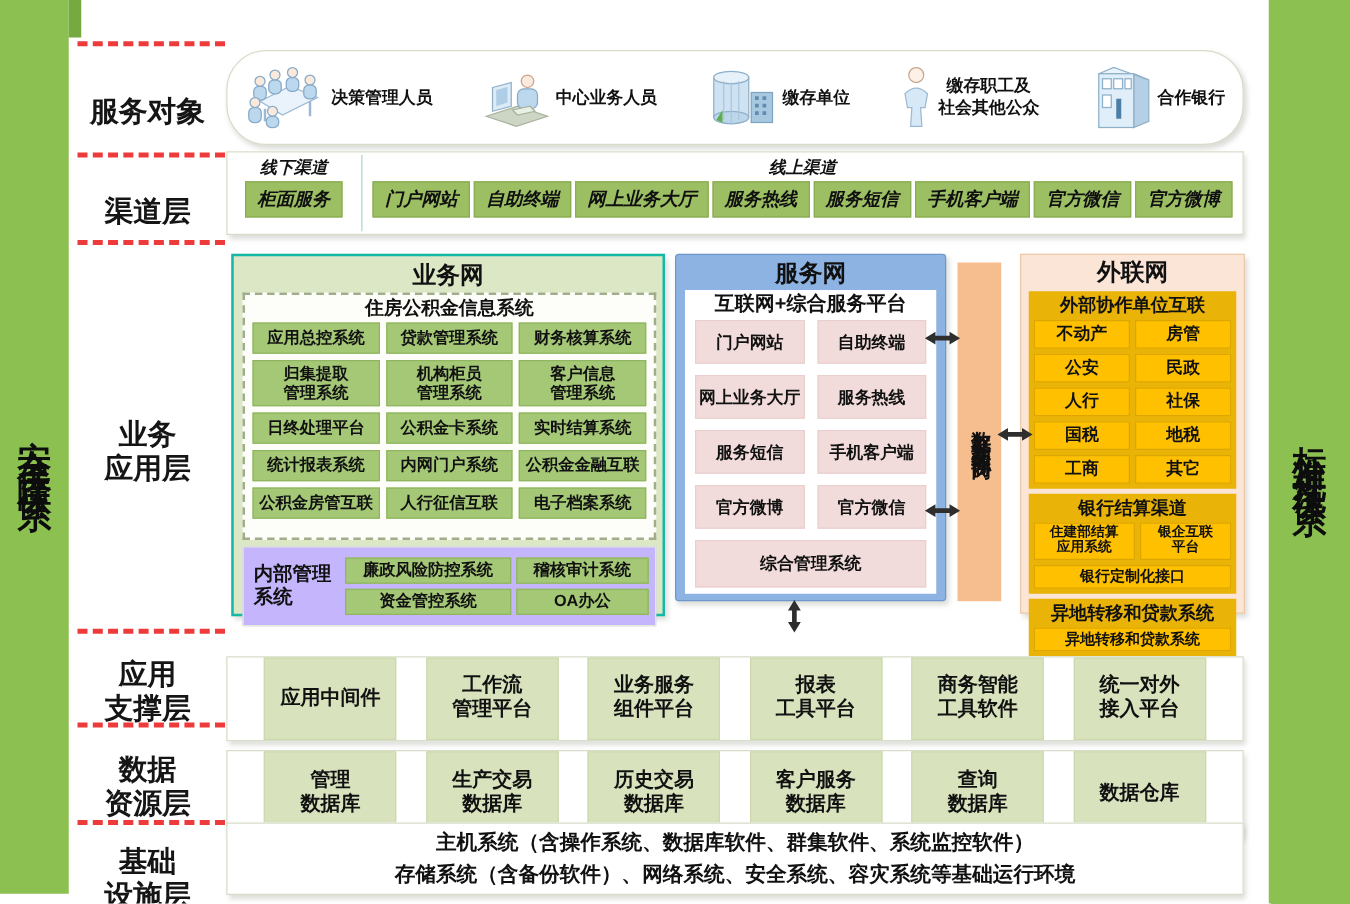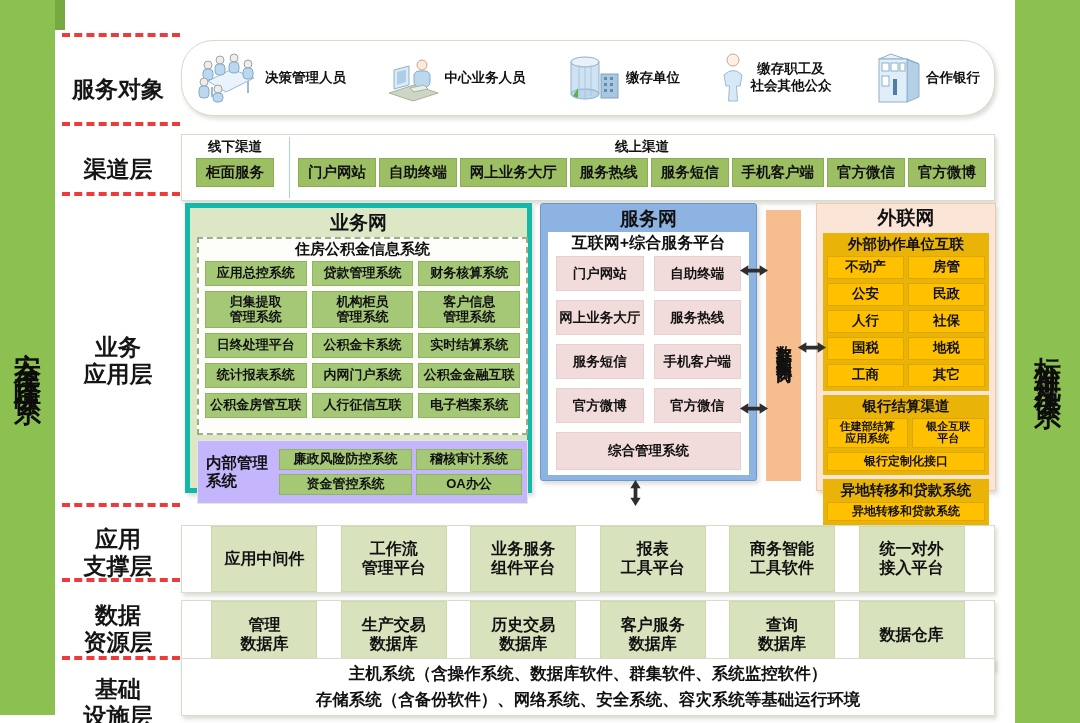--- a/index.html
+++ b/index.html
@@ -34,21 +34,21 @@
   .ch-divider{position:absolute;left:107px;top:2px;bottom:2px;width:0;border-left:1px solid #abd9c6;}
   .ch-online{position:absolute;left:108px;top:0;right:0;height:100%;}
   .ch-title{font-weight:700;font-size:13.5px;margin-top:3px;text-align:center;}
   .gbox{background:#9CBF63;border:1px solid #8aac52;font-weight:700;font-size:14.5px;color:#101010;
         padding:4px 9px;box-sizing:border-box;display:flex;align-items:center;justify-content:center;}
   .ch-boxes{display:flex;justify-content:space-between;align-items:center;padding:2px 8px 0 8px;}
   .ch-offline .gbox{margin-top:2px;}
 
   
   .bizwrap{position:absolute;left:185px;top:203px;width:347px;height:290px;background:#DCE7C6;
-           border:5px solid #14b8a6;box-shadow:2px 3px 4px rgba(110,120,100,.25);box-sizing:border-box;}
+           border:2px solid #14b8a6;box-shadow:2px 3px 4px rgba(110,120,100,.25);box-sizing:border-box;}
   .net-title{text-align:center;font-weight:700;font-size:19px;padding-top:2px;}
   .hpf-panel{position:absolute;left:7px;top:29px;width:331px;height:198px;background:#fdfefa;
              border:2px dashed #9fae89;box-sizing:border-box;}
   .panel-title{text-align:center;font-weight:700;font-size:15px;margin:1px 0 2px;}
   .hpf-grid{display:grid;grid-template-columns:repeat(3,1fr);grid-template-rows:25px 37px 25px 25px 25px;
             gap:5px;padding:0 6px;}
   .sgbox{background:#A5C877;border:1px solid #90b561;font-weight:700;font-size:13px;line-height:1.12;
          display:flex;align-items:center;justify-content:center;text-align:center;}
   .internal-panel{position:absolute;left:7px;top:232px;width:331px;height:64px;background:#c4b5fd;
                   border:1px solid #e4e8da;display:flex;align-items:center;box-sizing:border-box;padding:0 5px;}
@@ -201,21 +201,21 @@
             <rect x="20" y="12" width="7" height="8"></rect>
             <rect x="29" y="12" width="5" height="8"></rect>
           <rect x="11" y="25" width="7" height="10"></rect>
         </g>
         <rect x="22" y="28" width="4" height="16" fill="#4d7ea6"></rect>
       </svg>
       <span class="cap" data-bind="layers.service_objects.items.4.label">合作银行</span>
     </div>
   </div>
 
-  <div class="frame" style="left:181px;top:134px;width:814px;height:67px;">
+  <div class="frame" style="left:181px;top:121px;width:814px;height:67px;font-style:italic;">
     <div class="ch-offline">
       <div class="ch-title" data-bind="layers.channel.offline_title">线下渠道</div>
       <div class="gbox" data-bind="layers.channel.offline_item">柜面服务</div>
     </div>
     <div class="ch-divider"></div>
     <div class="ch-online">
       <div class="ch-title" data-bind="layers.channel.online_title">线上渠道</div>
       <div class="ch-boxes">
         <div class="gbox" data-bind="layers.channel.online_items.0">门户网站</div>
         <div class="gbox" data-bind="layers.channel.online_items.1">自助终端</div>

